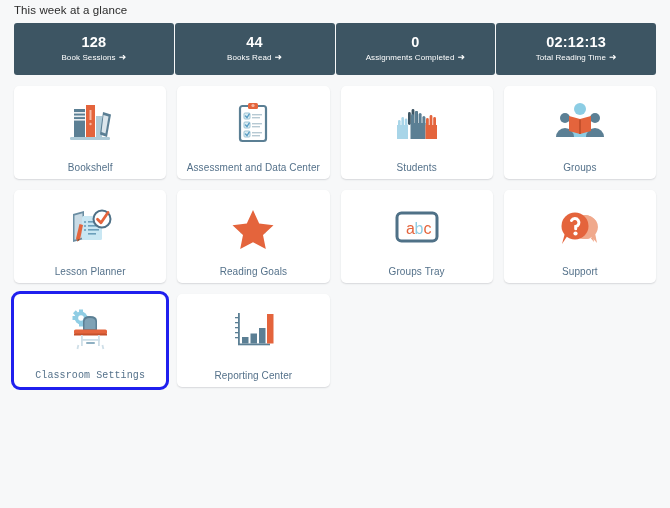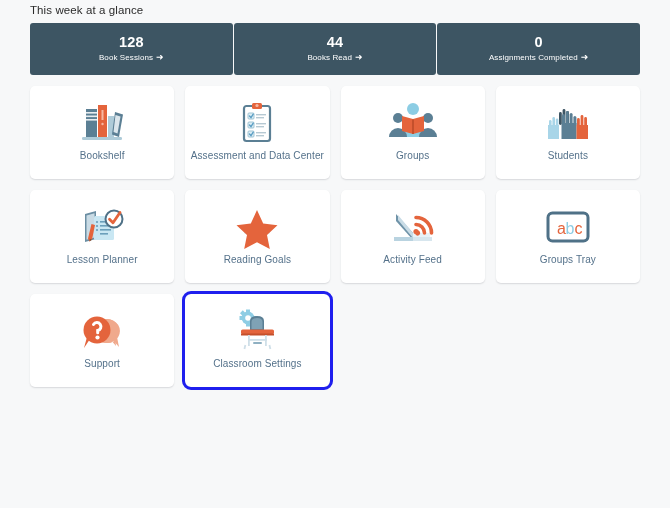--- a/index.html
+++ b/index.html
@@ -15,21 +15,21 @@
     background: #f7f8f9;
     font-family: "Liberation Sans", sans-serif;
     color: #3c4858;
     -webkit-font-smoothing: antialiased;
   }
 
   .page {
     width: 670px;
     height: 508px;
     position: relative;
-    padding: 0 30px;
+    padding: 0 14px;
   }
 
   
   .glance-heading {
     font-size: 11.5px;
     color: #2b2b2b;
     padding: 3px 0 6px 0;
     letter-spacing: .1px;
     line-height: 14px;
   }
@@ -83,35 +83,36 @@
     flex-direction: column;
     align-items: center;
     justify-content: flex-start;
     cursor: pointer;
     padding-top: 13px;
   }
   .tile.focused {
     outline: 3px solid #1f1fee;
     outline-offset: 0px;
     border-radius: 6px;
+    font-family: Liberation Mono, monospace;
   }
   .tile-icon {
     height: 48px;
     width: 62px;
     display: flex;
     align-items: center;
     justify-content: center;
   }
   .tile-icon svg { display: block; }
   .tile-label {
     font-size: 10px;
     color: #54718a;
     line-height: 13px;
     text-align: center;
-    margin-top: 2px;
+    margin-top: 14px;
     letter-spacing: .1px;
     padding: 0 4px;
   }
 </style>
 </head>
 <body>
 
 <div class="page">
 
   <div class="glance-heading">This week at a glance</div>
@@ -126,20 +127,24 @@
     <div class="stat-card">
       <div class="stat-value">44</div>
       <div class="stat-label"><span>Books Read</span><span class="arrow">➜</span></div>
     </div>
 
     <div class="stat-card">
       <div class="stat-value">0</div>
       <div class="stat-label"><span>Assignments Completed</span><span class="arrow">➜</span></div>
     </div>
 
+    <div class="stat-card">
+      <div class="stat-value">02:12:13</div>
+      <div class="stat-label"><span>Total Reading Time</span><span class="arrow">➜</span></div>
+    </div>
 
   </div>
 
   <div class="tile-grid">
 
     <div class="tile">
       <div class="tile-icon">
         <svg width="56" height="44" viewBox="0 0 56 44">
           <rect x="12" y="8" width="11" height="28" fill="#5b7f94"></rect>
           <rect x="12" y="11" width="11" height="1.6" fill="#e8edf0"></rect>
@@ -176,64 +181,64 @@
           <rect x="27" y="31" width="10" height="1.4" fill="#b6c9d3"></rect>
           <rect x="27" y="34" width="8" height="1.4" fill="#b6c9d3"></rect>
         </svg>
       </div>
       <div class="tile-label">Assessment and Data Center</div>
     </div>
 
     <div class="tile">
       <div class="tile-icon">
         <svg width="56" height="44" viewBox="0 0 56 44">
+          <g fill="#a8d5e8">
+            <rect x="9" y="19" width="2.6" height="8" rx="1.3"></rect>
+            <rect x="12.4" y="16" width="2.6" height="11" rx="1.3"></rect>
+            <rect x="15.8" y="17.5" width="2.6" height="10" rx="1.3"></rect>
+            <path d="M8 24 h11 v14 h-11 z"></path>
+          </g>
+          <g fill="#3d5563">
+            <rect x="19" y="11" width="2.8" height="13" rx="1.4"></rect>
+            <rect x="22.6" y="8" width="2.8" height="16" rx="1.4"></rect>
+            <rect x="26.2" y="10" width="2.8" height="14" rx="1.4"></rect>
+          </g>
+          <g fill="#5b7f94">
+            <rect x="22" y="13" width="3" height="12" rx="1.5"></rect>
+            <rect x="25.8" y="10" width="3" height="15" rx="1.5"></rect>
+            <rect x="29.6" y="12" width="3" height="13" rx="1.5"></rect>
+            <rect x="33.4" y="15" width="3" height="10" rx="1.5"></rect>
+            <path d="M21.5 22 h15 v16 h-15 z"></path>
+          </g>
+          <g fill="#e4643c">
+            <rect x="37" y="17" width="2.8" height="10" rx="1.4"></rect>
+            <rect x="40.6" y="14" width="2.8" height="13" rx="1.4"></rect>
+            <rect x="44.2" y="16" width="2.8" height="11" rx="1.4"></rect>
+            <path d="M36.5 24 h11.5 v14 h-11.5 z"></path>
+          </g>
+        </svg>
+      </div>
+      <div class="tile-label">Students</div>
+    </div>
+
+    <div class="tile">
+      <div class="tile-icon">
+        <svg width="56" height="44" viewBox="0 0 56 44">
           <circle cx="28" cy="8" r="6" fill="#8ccde4"></circle>
           <path d="M18 36 a10 10 0 0 1 20 0 z" fill="#8ccde4"></path>
           <circle cx="13" cy="17" r="5" fill="#5b7f94"></circle>
           <path d="M4 36 a9 9 0 0 1 18 0 z" fill="#5b7f94"></path>
           <circle cx="43" cy="17" r="5" fill="#5b7f94"></circle>
           <path d="M34 36 a9 9 0 0 1 18 0 z" fill="#5b7f94"></path>
           <path d="M28 18 L17 15 L17 30 L28 33 Z" fill="#e4643c"></path>
           <path d="M28 18 L39 15 L39 30 L28 33 Z" fill="#e4643c"></path>
           <path d="M27 18.5 L27 33 L29 33 L29 18.5 Z" fill="#c4502c"></path>
         </svg>
       </div>
       <div class="tile-label">Groups</div>
-    </div>
-
-    <div class="tile">
-      <div class="tile-icon">
-        <svg width="56" height="44" viewBox="0 0 56 44">
-          <g fill="#a8d5e8">
-            <rect x="9" y="19" width="2.6" height="8" rx="1.3"></rect>
-            <rect x="12.4" y="16" width="2.6" height="11" rx="1.3"></rect>
-            <rect x="15.8" y="17.5" width="2.6" height="10" rx="1.3"></rect>
-            <path d="M8 24 h11 v14 h-11 z"></path>
-          </g>
-          <g fill="#3d5563">
-            <rect x="19" y="11" width="2.8" height="13" rx="1.4"></rect>
-            <rect x="22.6" y="8" width="2.8" height="16" rx="1.4"></rect>
-            <rect x="26.2" y="10" width="2.8" height="14" rx="1.4"></rect>
-          </g>
-          <g fill="#5b7f94">
-            <rect x="22" y="13" width="3" height="12" rx="1.5"></rect>
-            <rect x="25.8" y="10" width="3" height="15" rx="1.5"></rect>
-            <rect x="29.6" y="12" width="3" height="13" rx="1.5"></rect>
-            <rect x="33.4" y="15" width="3" height="10" rx="1.5"></rect>
-            <path d="M21.5 22 h15 v16 h-15 z"></path>
-          </g>
-          <g fill="#e4643c">
-            <rect x="37" y="17" width="2.8" height="10" rx="1.4"></rect>
-            <rect x="40.6" y="14" width="2.8" height="13" rx="1.4"></rect>
-            <rect x="44.2" y="16" width="2.8" height="11" rx="1.4"></rect>
-            <path d="M36.5 24 h11.5 v14 h-11.5 z"></path>
-          </g>
-        </svg>
-      </div>
-      <div class="tile-label">Students</div>
     </div>
 
 
     <div class="tile">
       <div class="tile-icon">
         <svg width="56" height="44" viewBox="0 0 56 44">
           <path d="M11 9 L22 6 L22 34 L11 37 Z" fill="#6b8ea3"></path>
           <path d="M12.5 10.5 L20.5 8.2 L20.5 32.5 L12.5 34.8 Z" fill="#c9dbe5"></path>
           <rect x="20" y="11" width="20" height="24" rx="1.5" fill="#c9e7f3"></rect>
           <rect x="26" y="16" width="11" height="1.6" fill="#6b9fbb"></rect>
@@ -256,36 +261,20 @@
       <div class="tile-icon">
         <svg width="56" height="44" viewBox="0 0 56 44">
           <path d="M12 21 L20 24 L16 29 Z" fill="#bfe2f0"></path>
           <path d="M44 21 L36 24 L40 29 Z" fill="#bfe2f0"></path>
           <path d="M28 5 L34.2 18.4 L48.5 20.2 L38 30.1 L40.8 44 L28 37.2 L15.2 44 L18 30.1 L7.5 20.2 L21.8 18.4 Z" fill="#e4643c"></path>
         </svg>
       </div>
       <div class="tile-label">Reading Goals</div>
     </div>
 
-    <div class="tile">
-      <div class="tile-icon">
-        <svg width="56" height="44" viewBox="0 0 56 44">
-          <path d="M11 9 L28 28 L28 35 L11 16 Z" fill="#6f93a8"></path>
-          <path d="M13 10 L28 28 L28 33 L13 15 Z" fill="#c9dce6"></path>
-          <path d="M28 28 L45 28 L45 35 L28 35 Z" fill="#e8f2f7"></path>
-          <path d="M9 32 L28 32 L28 36 L9 36 Z" fill="#b9d3e0"></path>
-          <path d="M28 32 L47 32 L47 36 L28 36 Z" fill="#d7e6ee"></path>
-          <path d="M30 28 a2.6 2.6 0 1 1 0 0.01" fill="#e4643c"></path>
-          <circle cx="31" cy="26.5" r="2.6" fill="#e4643c"></circle>
-          <path d="M31 19.5 a8.5 8.5 0 0 1 8.5 8.5" stroke="#e4643c" stroke-width="3.6" fill="none" stroke-linecap="round"></path>
-          <path d="M31 12.5 a15.5 15.5 0 0 1 15.5 15.5" stroke="#e4643c" stroke-width="3.6" fill="none" stroke-linecap="round"></path>
-        </svg>
-      </div>
-      <div class="tile-label">Activity Feed</div>
-    </div>
 
 
     <div class="tile">
       <div class="tile-icon">
         <svg width="56" height="44" viewBox="0 0 56 44">
           <rect x="8" y="8" width="40" height="28" rx="4.5" fill="#ffffff" stroke="#4f7187" stroke-width="3"></rect>
           <text x="17" y="29" font-family="'Liberation Sans', sans-serif" font-size="16" fill="#e4643c">a</text>
           <text x="25.5" y="29" font-family="'Liberation Sans', sans-serif" font-size="16" fill="#8fcde4">b</text>
           <text x="34.5" y="29" font-family="'Liberation Sans', sans-serif" font-size="16" fill="#e4643c">c</text>
         </svg>
@@ -329,16 +318,36 @@
           <rect x="36" y="26" width="1.8" height="11" fill="#cfdfe8"></rect>
           <rect x="15" y="36" width="1.8" height="4" transform="rotate(14 15.9 38)" fill="#cfdfe8"></rect>
           <rect x="40" y="36" width="1.8" height="4" transform="rotate(-14 40.9 38)" fill="#cfdfe8"></rect>
           <rect x="19" y="30" width="19" height="1.8" fill="#cfdfe8"></rect>
           <rect x="24" y="33" width="9" height="2" rx="1" fill="#8fb0c2"></rect>
         </svg>
       </div>
       <div class="tile-label">Classroom Settings</div>
     </div>
 
+    <div class="tile">
+      <div class="tile-icon">
+        <svg width="56" height="44" viewBox="0 0 56 44">
+          <rect x="13" y="4" width="1.8" height="32" fill="#5b7f94"></rect>
+          <rect x="13" y="34.5" width="32" height="1.8" fill="#5b7f94"></rect>
+          <g fill="#5b7f94">
+            <rect x="10" y="8" width="4" height="1.3"></rect>
+            <rect x="10" y="13" width="4" height="1.3"></rect>
+            <rect x="10" y="18" width="4" height="1.3"></rect>
+            <rect x="10" y="23" width="4" height="1.3"></rect>
+            <rect x="10" y="28" width="4" height="1.3"></rect>
+          </g>
+          <rect x="17" y="28" width="6.5" height="6.5" fill="#5b7f94"></rect>
+          <rect x="25.5" y="24.5" width="6.5" height="10" fill="#5b7f94"></rect>
+          <rect x="34" y="19" width="6.5" height="15.5" fill="#5b7f94"></rect>
+          <rect x="42" y="5" width="6.5" height="29.5" fill="#e4643c"></rect>
+        </svg>
+      </div>
+      <div class="tile-label">Reporting Center</div>
+    </div>
 
   </div>
 
 </div>
 
 </body></html>

